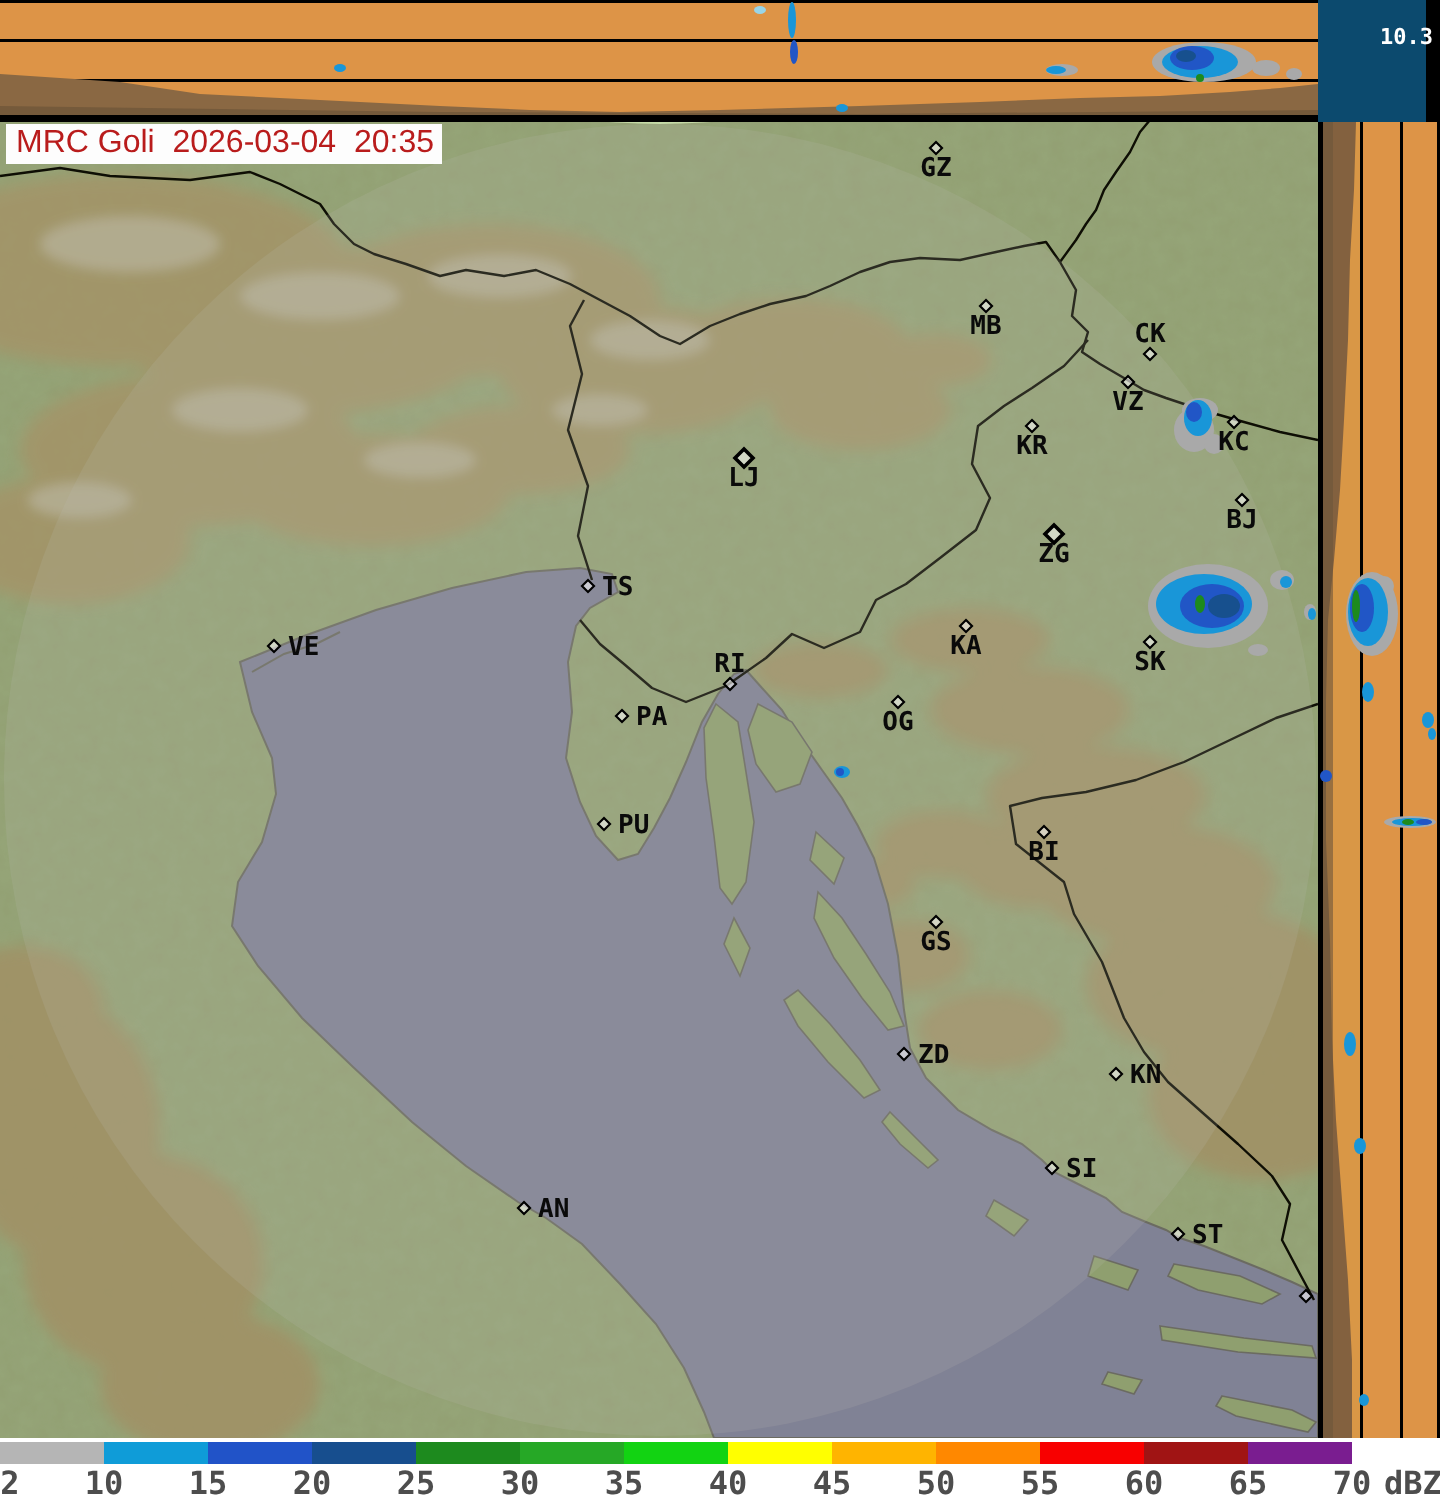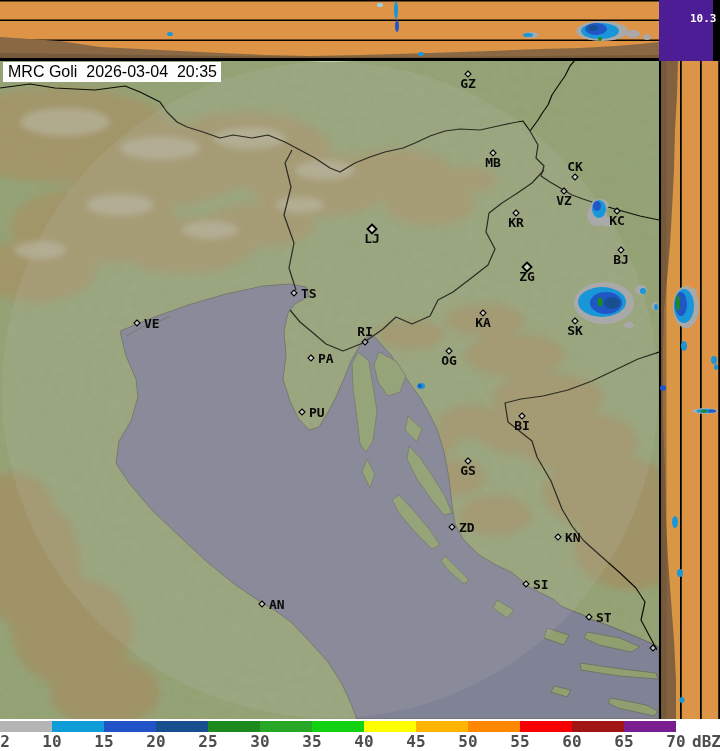--- a/index.html
+++ b/index.html
@@ -1,27 +1,27 @@
 <!DOCTYPE html>
 <html><head>
 <meta charset="utf-8">
 <style>
   html,body{margin:0;padding:0;background:#222;}
   #app{position:relative;width:720px;height:751px;background:#000;overflow:hidden;
        font-family:"DejaVu Sans Mono",monospace;}
   .abs{position:absolute;}
   #top-panel{left:0;top:0;width:659px;height:61px;}
-  #corner-box{left:659px;top:0;width:54px;height:61px;background:#4c1d95;color:#fff;}
+  #corner-box{left:659px;top:0;width:54px;height:61px;background:#0c4a6e;color:#fff;}
   #corner-box .val{position:absolute;font:bold 11px "DejaVu Sans Mono",monospace;color:#fff;}
   #val-top{left:31px;top:12px;}
   #val-bottom{left:11px;top:33px;margin-top:44px;}
   #map-panel{left:0;top:61px;width:659px;height:658px;}
   #right-panel{left:659px;top:61px;width:61px;height:658px;}
   #title-bar{left:3px;top:62px;width:218px;height:20px;background:#fdfdfd;
-             font:16px "Liberation Sans",sans-serif;color:#000000;line-height:20px;
+             font:16px "Liberation Sans",sans-serif;color:#b91c1c;line-height:20px;
              padding-left:5px;white-space:pre;box-sizing:border-box;}
   #scale-strip{left:0;top:719px;width:720px;height:32px;background:#ffffff;}
   svg{display:block;}
   text.city{font:bold 13px "DejaVu Sans Mono",monospace;fill:#0a0a0a;}
   text.tick{font:bold 16px "DejaVu Sans Mono",monospace;fill:#4d4d4d;}
 </style>
 </head>
 <body>
 
 <div id="app">

